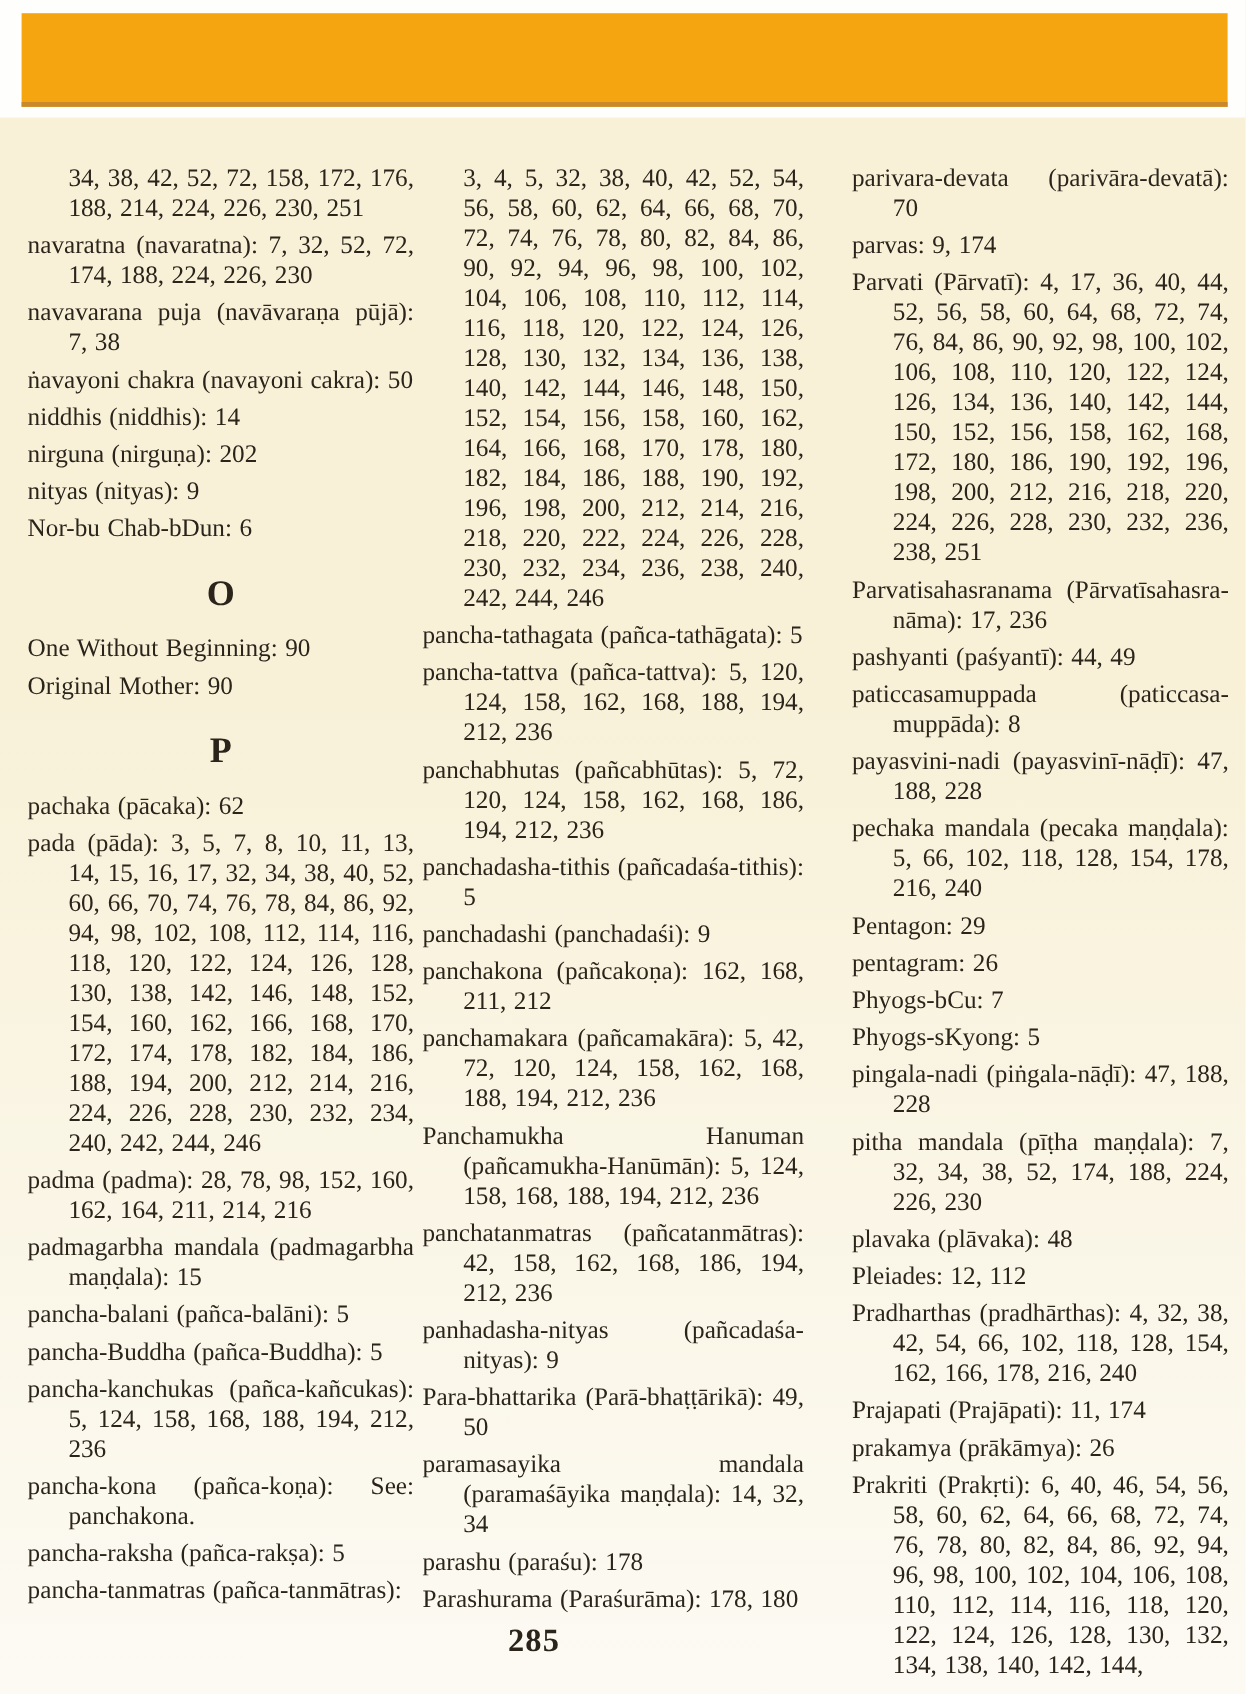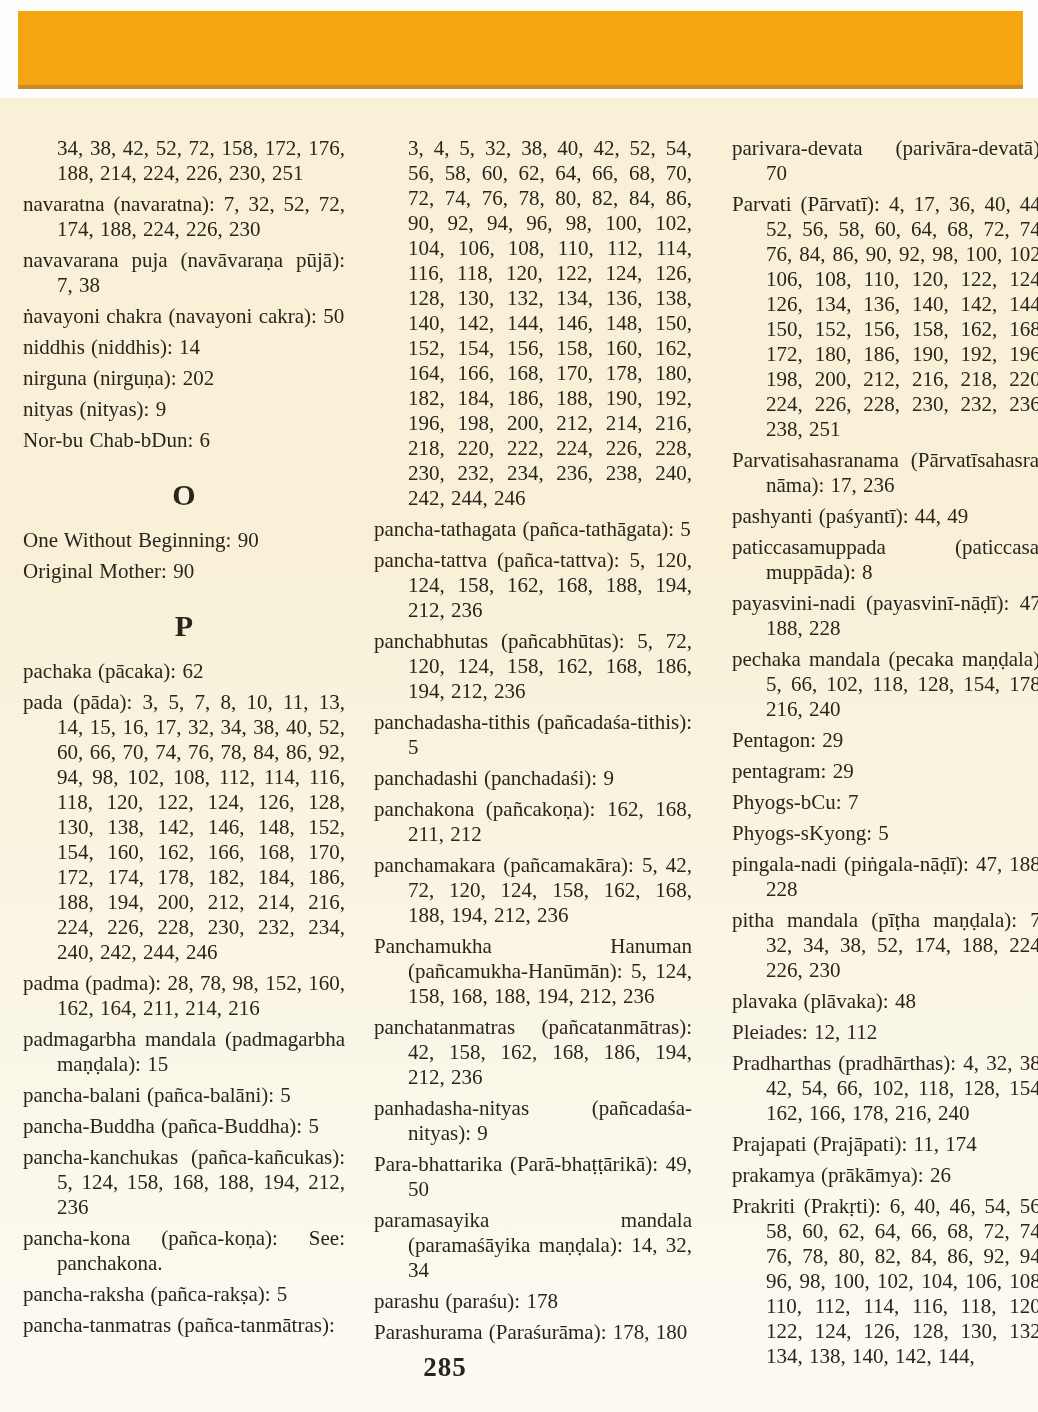--- a/index.html
+++ b/index.html
@@ -22,21 +22,21 @@
     background: var(--banner);
     border-bottom: 4px solid var(--banner-edge);
   }
   .content {
     position: absolute; left: 23px; top: 136px;
     width: 1007px;
     display: flex;
   }
   .col { flex: 0 0 auto; }
   .col-1 { width: 322px; }
-  .col-2 { width: 318px; margin-left: 29px; }
+  .col-2 { width: 318px; margin-left: 7px; }
   .col-3 { width: 314px; margin-left: 40px; }
   .entry {
     font-size: 21px;
     line-height: 25px;
     margin: 0 0 6px 0;
     text-align: justify;
     padding-left: 34px;
     text-indent: -34px;
     word-spacing: 1px;
   }
@@ -100,28 +100,29 @@
       <p class="entry">Panchamukha Hanuman (pañcamukha-Hanūmān): 5, 124, 158, 168, 188, 194, 212, 236</p>
       <p class="entry">panchatanmatras (pañcatanmātras): 42, 158, 162, 168, 186, 194, 212, 236</p>
       <p class="entry">panhadasha-nityas (pañcadaśa-nityas): 9</p>
       <p class="entry">Para-bhattarika (Parā-bhaṭṭārikā): 49, 50</p>
       <p class="entry">paramasayika mandala (paramaśāyika maṇḍala): 14, 32, 34</p>
       <p class="entry">parashu (paraśu): 178</p>
       <p class="entry">Parashurama (Paraśurāma): 178, 180</p>
     </div>
   <div class="col col-3">
       <p class="entry">parivara-devata (parivāra-devatā): 70</p>
+      <p class="entry">parvas: 9, 174</p>
       <p class="entry">Parvati (Pārvatī): 4, 17, 36, 40, 44, 52, 56, 58, 60, 64, 68, 72, 74, 76, 84, 86, 90, 92, 98, 100, 102, 106, 108, 110, 120, 122, 124, 126, 134, 136, 140, 142, 144, 150, 152, 156, 158, 162, 168, 172, 180, 186, 190, 192, 196, 198, 200, 212, 216, 218, 220, 224, 226, 228, 230, 232, 236, 238, 251</p>
       <p class="entry">Parvatisahasranama (Pārvatīsahasra-nāma): 17, 236</p>
       <p class="entry">pashyanti (paśyantī): 44, 49</p>
       <p class="entry">paticcasamuppada (paticcasa-muppāda): 8</p>
       <p class="entry">payasvini-nadi (payasvinī-nāḍī): 47, 188, 228</p>
       <p class="entry">pechaka mandala (pecaka maṇḍala): 5, 66, 102, 118, 128, 154, 178, 216, 240</p>
       <p class="entry">Pentagon: 29</p>
-      <p class="entry">pentagram: 29</p>
+      <p class="entry">pentagram: 26</p>
       <p class="entry">Phyogs-bCu: 7</p>
       <p class="entry">Phyogs-sKyong: 5</p>
       <p class="entry">pingala-nadi (piṅgala-nāḍī): 47, 188, 228</p>
       <p class="entry">pitha mandala (pīṭha maṇḍala): 7, 32, 34, 38, 52, 174, 188, 224, 226, 230</p>
       <p class="entry">plavaka (plāvaka): 48</p>
       <p class="entry">Pleiades: 12, 112</p>
       <p class="entry">Pradharthas (pradhārthas): 4, 32, 38, 42, 54, 66, 102, 118, 128, 154, 162, 166, 178, 216, 240</p>
       <p class="entry">Prajapati (Prajāpati): 11, 174</p>
       <p class="entry">prakamya (prākāmya): 26</p>
       <p class="entry">Prakriti (Prakṛti): 6, 40, 46, 54, 56, 58, 60, 62, 64, 66, 68, 72, 74, 76, 78, 80, 82, 84, 86, 92, 94, 96, 98, 100, 102, 104, 106, 108, 110, 112, 114, 116, 118, 120, 122, 124, 126, 128, 130, 132, 134, 138, 140, 142, 144,</p>

